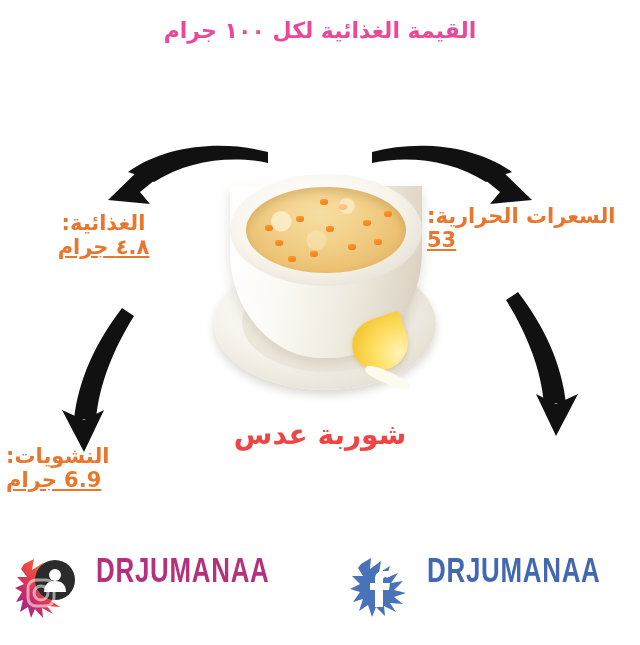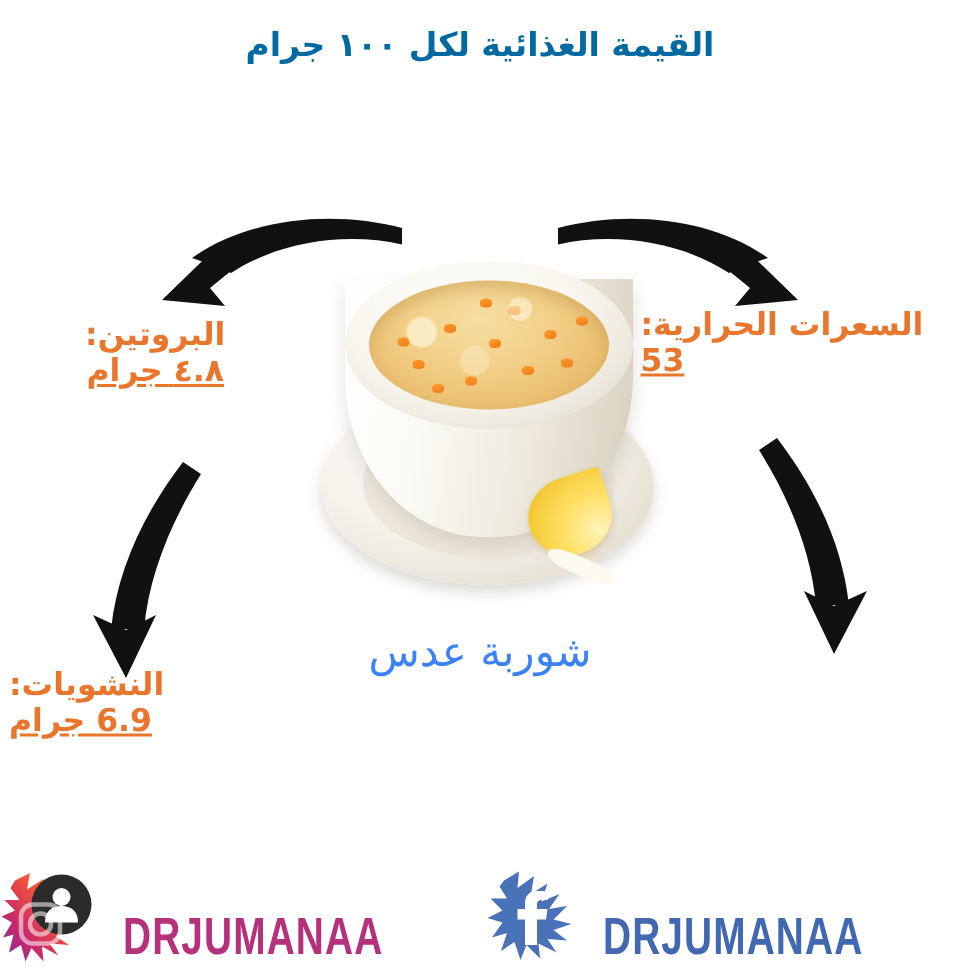--- a/index.html
+++ b/index.html
@@ -11,21 +11,21 @@
     position:relative;
     overflow:hidden;
   }
   .stage { position:absolute; inset:0; }
 
   
   .title {
     position:absolute;
     top:18px; left:0; right:0;
     text-align:center;
-    color:#0369a1;
+    color:#ec4899;
     font-size:22px;
     font-weight:bold;
     direction:rtl;
     letter-spacing:0px;
     white-space:nowrap;
   }
 
   
   .nutrient {
     position:absolute;
@@ -42,23 +42,23 @@
   .n-protein  { top:212px; left:16px;  width:175px; text-align:center; }
   .n-calories { top:205px; right:8px;  width:205px; text-align:left; }
   .n-carbs    { top:445px; left:6px;   width:180px; text-align:left; }
   .n-fats     { top:420px; right:10px; width:145px; text-align:center; }
 
   
   .dish-name {
     position:absolute;
     top:418px; left:0; right:0;
     text-align:center;
-    color:#3b82f6;
+    color:#ef4444;
     font-size:28px;
-    font-weight:normal;
+    font-weight:bold;
     direction:rtl;
     white-space:nowrap;
   }
 
   
   .arrows { position:absolute; inset:0; pointer-events:none; }
 
   
   .photo {
     position:absolute;
@@ -147,22 +147,23 @@
   .footer {
     position:absolute;
     left:0; right:0; bottom:0;
     height:95px;
     display:flex;
     direction:ltr;
   }
   .brand {
     flex:1 1 50%;
     display:flex;
-    align-items:flex-end;
+    align-items:flex-start;
     gap:10px;
+    padding-left:14px;
   }
   .brand-name {
     font-size:35px;
     font-weight:bold;
     letter-spacing:1px;
     transform:scaleX(.74);
     transform-origin:left center;
     white-space:nowrap;
     font-family:"Liberation Sans",sans-serif;
   }
@@ -227,21 +228,21 @@
       </g>
     </g>
   </svg>
 
   <div class="nutrient n-calories">
     <span>السعرات الحرارية:</span>
     <span class="val">53</span>
   </div>
 
   <div class="nutrient n-protein">
-    <span>البروتين:</span>
+    <span>الغذائية:</span>
     <span class="val">٤.٨ جرام</span>
   </div>
 
 
   <div class="nutrient n-carbs">
     <span>النشويات:</span>
     <span class="val">6.9 جرام</span>
   </div>
 
   <div class="dish-name">شوربة عدس</div>

